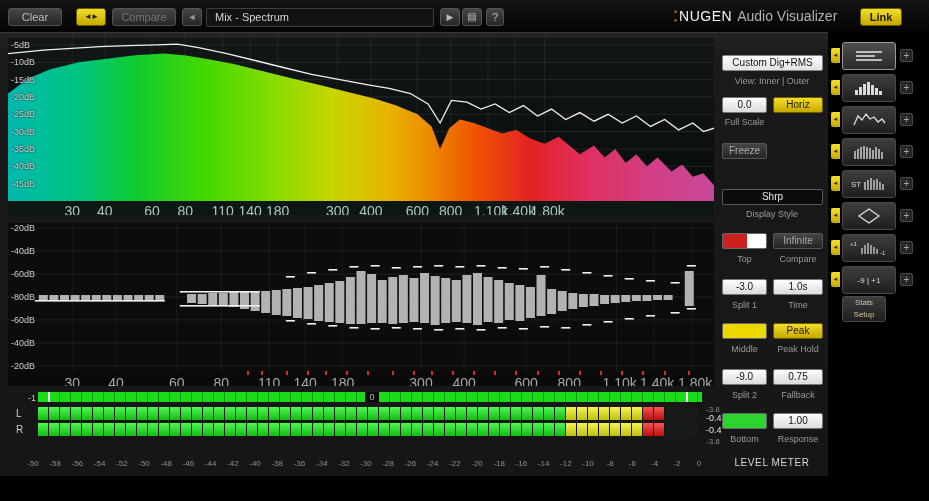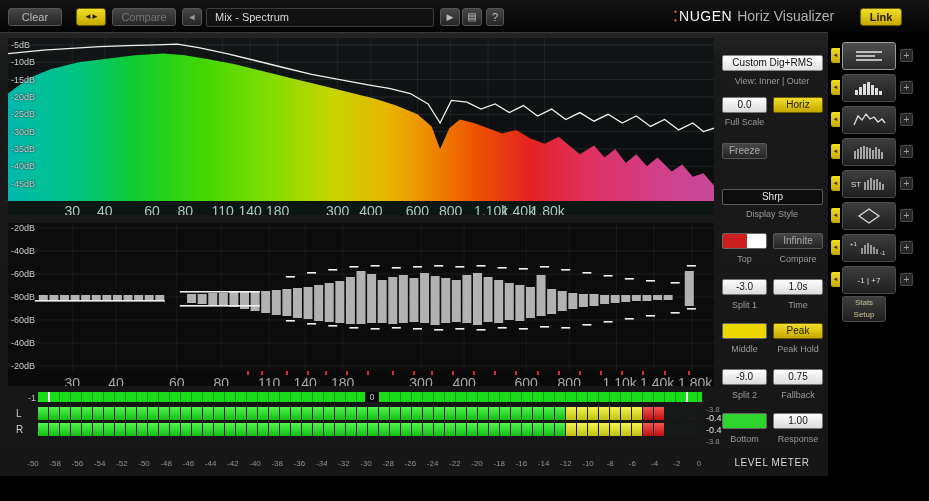--- a/index.html
+++ b/index.html
@@ -106,21 +106,21 @@
   <div id="toolbar">
     <button class="tb-btn" id="tb-clear">Clear</button>
     <button class="tb-btn tb-yellow" id="tb-swap">◄►</button>
     <button class="tb-btn" id="tb-compare">Compare</button>
     <button class="tb-btn" id="tb-prev">◄</button>
     <div id="tb-preset">Mix - Spectrum</div>
     <button class="tb-btn" id="tb-play">▶</button>
     <button class="tb-btn" id="tb-list">▤</button>
     <button class="tb-btn" id="tb-help">?</button>
     <div id="tb-logo">
-      <span class="dots">⁚</span><span class="brand">NUGEN</span><span class="product">Horiz Visualizer</span>
+      <span class="dots">⁚</span><span class="brand">NUGEN</span><span class="product">Audio Visualizer</span>
     </div>
     <button class="tb-btn tb-yellow" id="tb-link">Link</button>
   </div>
 
   <div id="main">
 
     <div id="spec">
       <svg id="spec-svg" width="706" height="163">
           <defs>
             <linearGradient id="sgrad" x1="0" y1="0" x2="1" y2="0">
@@ -617,21 +617,21 @@
             <line x1="25" y1="15" x2="25" y2="8"></line>
             <line x1="28" y1="15" x2="28" y2="10"></line>
           </g>
         <text x="31" y="16" font-size="6" fill="#dcdcdc" font-family="Liberation Sans, sans-serif">-1</text>
         </svg>
     </div>
     <span class="mod-plus" style="top:209px">+</span>
 
     <span class="mod-tab" style="top:240px">◄</span>
     <div class="mod-btn" style="top:234px">
-      <span class="mod-text">-1 | +7</span>
+      <span class="mod-text">-9 | +1</span>
     </div>
     <span class="mod-plus" style="top:241px">+</span>
 
     <div id="stats-btn">
       <div>Stats</div>
       <div>Setup</div>
     </div>
   </div>
 
 </div>

